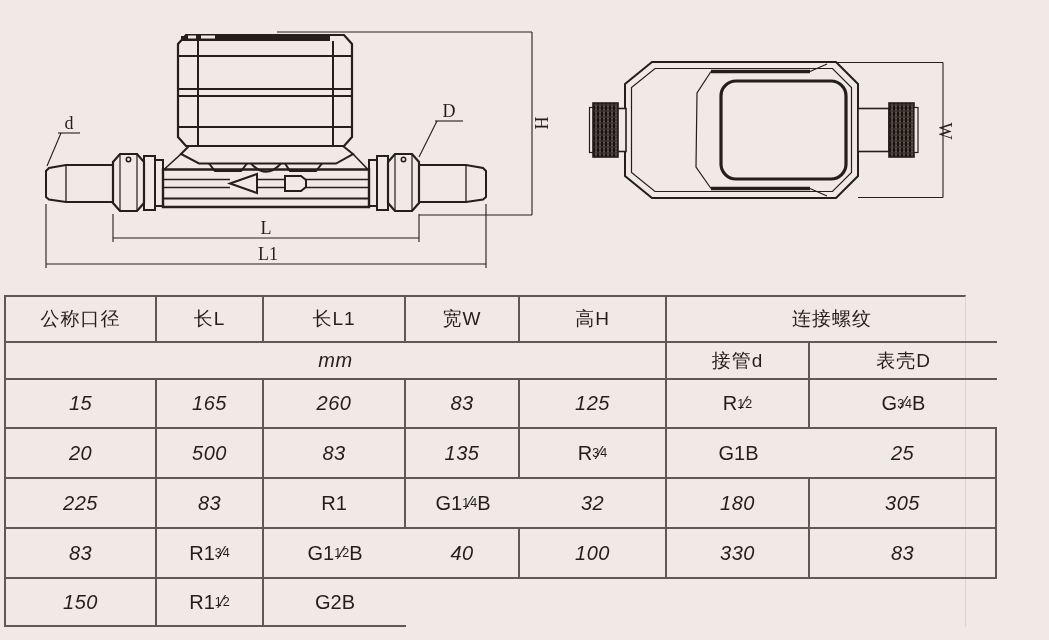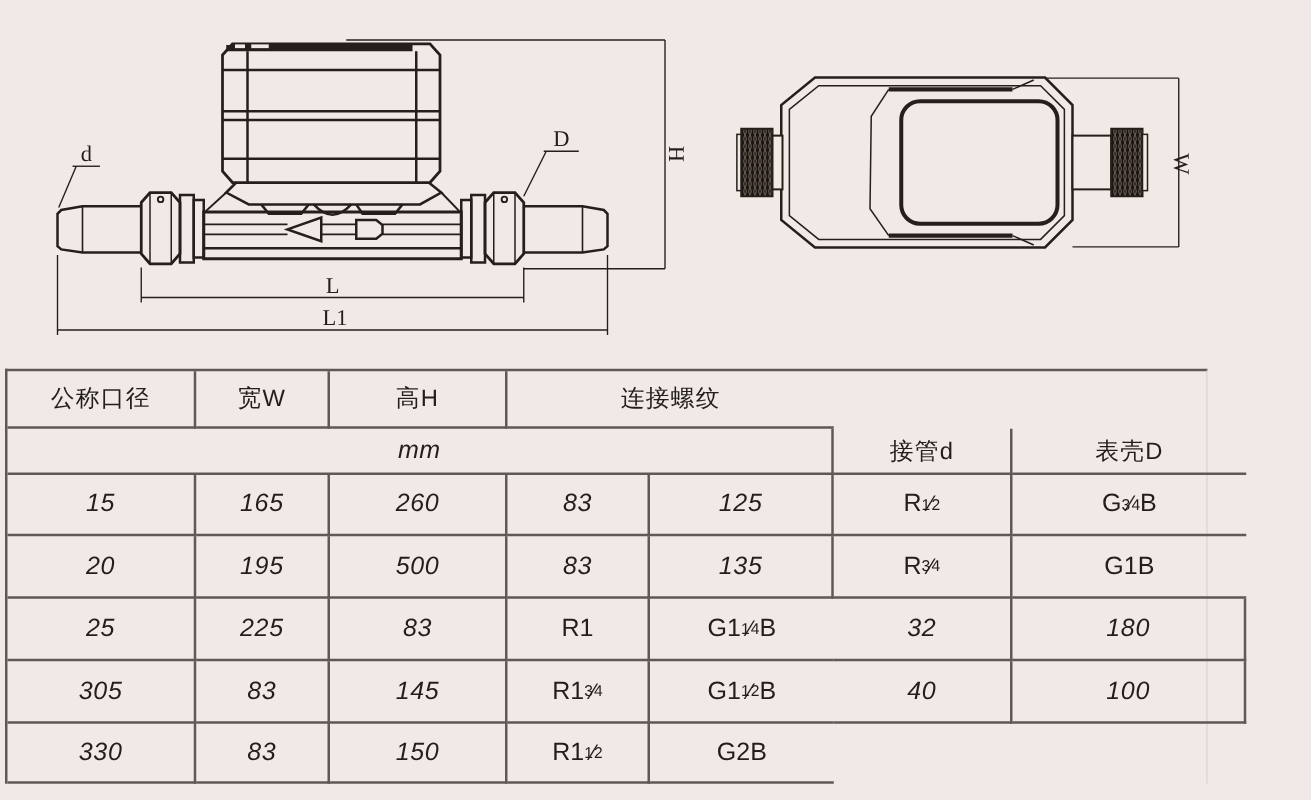--- a/index.html
+++ b/index.html
@@ -173,20 +173,22 @@
       <line class="ln" x1="943" y1="62.5" x2="943" y2="197.5"></line>
       <line class="ln" x1="858" y1="197.5" x2="943" y2="197.5"></line>
       <text class="dimtext" text-anchor="middle" transform="translate(939,131) rotate(90)">W</text>
     </g>
   </g>
 </svg>
 
 <div class="spec-table">
 
   <div class="cell hdr">公称口径</div>
+  <div class="cell hdr">长L</div>
+  <div class="cell hdr">长L1</div>
   <div class="cell hdr">宽W</div>
   <div class="cell hdr">高H</div>
   <div class="cell hdr span2 last">连接螺纹</div>
 
   <div class="cell num span5">mm</div>
   <div class="cell hdr">接管d</div>
   <div class="cell hdr last">表壳D</div>
 
   <div class="cell num">15</div>
   <div class="cell num">165</div>
@@ -202,21 +204,20 @@
     </div>
   <div class="cell frac last">
       <span>G</span>
       <span class="fsup">3</span>
       <span class="fsl">⁄</span>
       <span class="fsub">4</span>
       <span>B</span>
     </div>
 
   <div class="cell num">20</div>
-  <div class="cell num">195</div>
   <div class="cell num">500</div>
   <div class="cell num">83</div>
   <div class="cell num">135</div>
   <div class="cell frac">
       <span>R</span>
       <span class="fsup">3</span>
       <span class="fsl">⁄</span>
       <span class="fsub">4</span>
       <span></span>
     </div>
@@ -241,21 +242,20 @@
       <span class="fsup">1</span>
       <span class="fsl">⁄</span>
       <span class="fsub">4</span>
       <span>B</span>
     </div>
 
   <div class="cell num">32</div>
   <div class="cell num">180</div>
   <div class="cell num">305</div>
   <div class="cell num">83</div>
-  <div class="cell num">145</div>
   <div class="cell frac">
       <span>R1</span>
       <span class="fsup">3</span>
       <span class="fsl">⁄</span>
       <span class="fsub">4</span>
       <span></span>
     </div>
   <div class="cell frac last">
       <span>G1</span>
       <span class="fsup">1</span>

